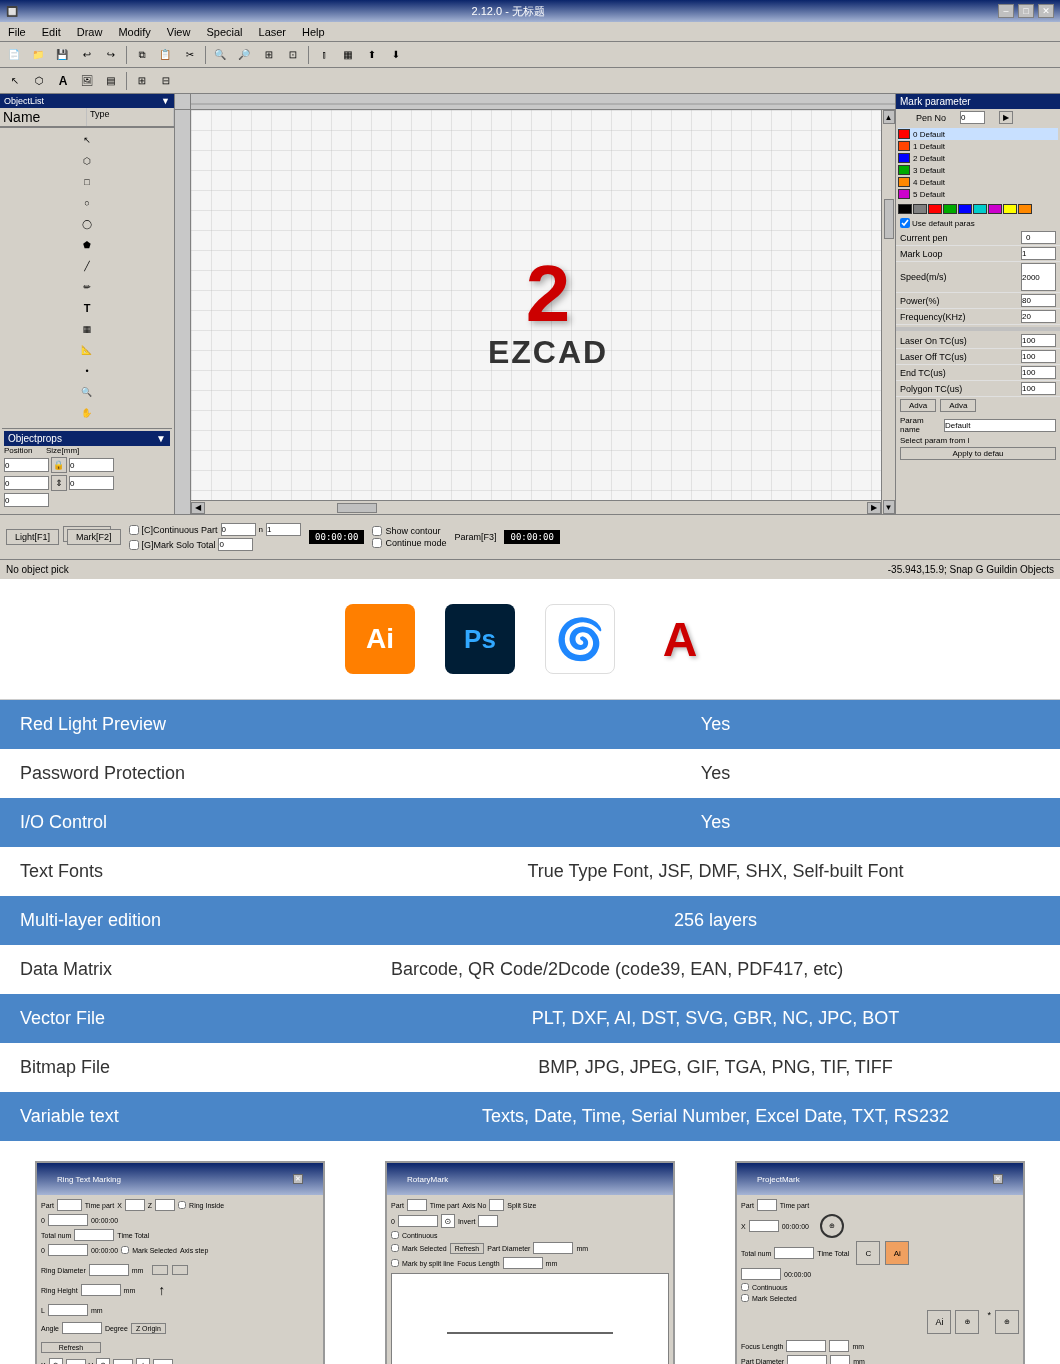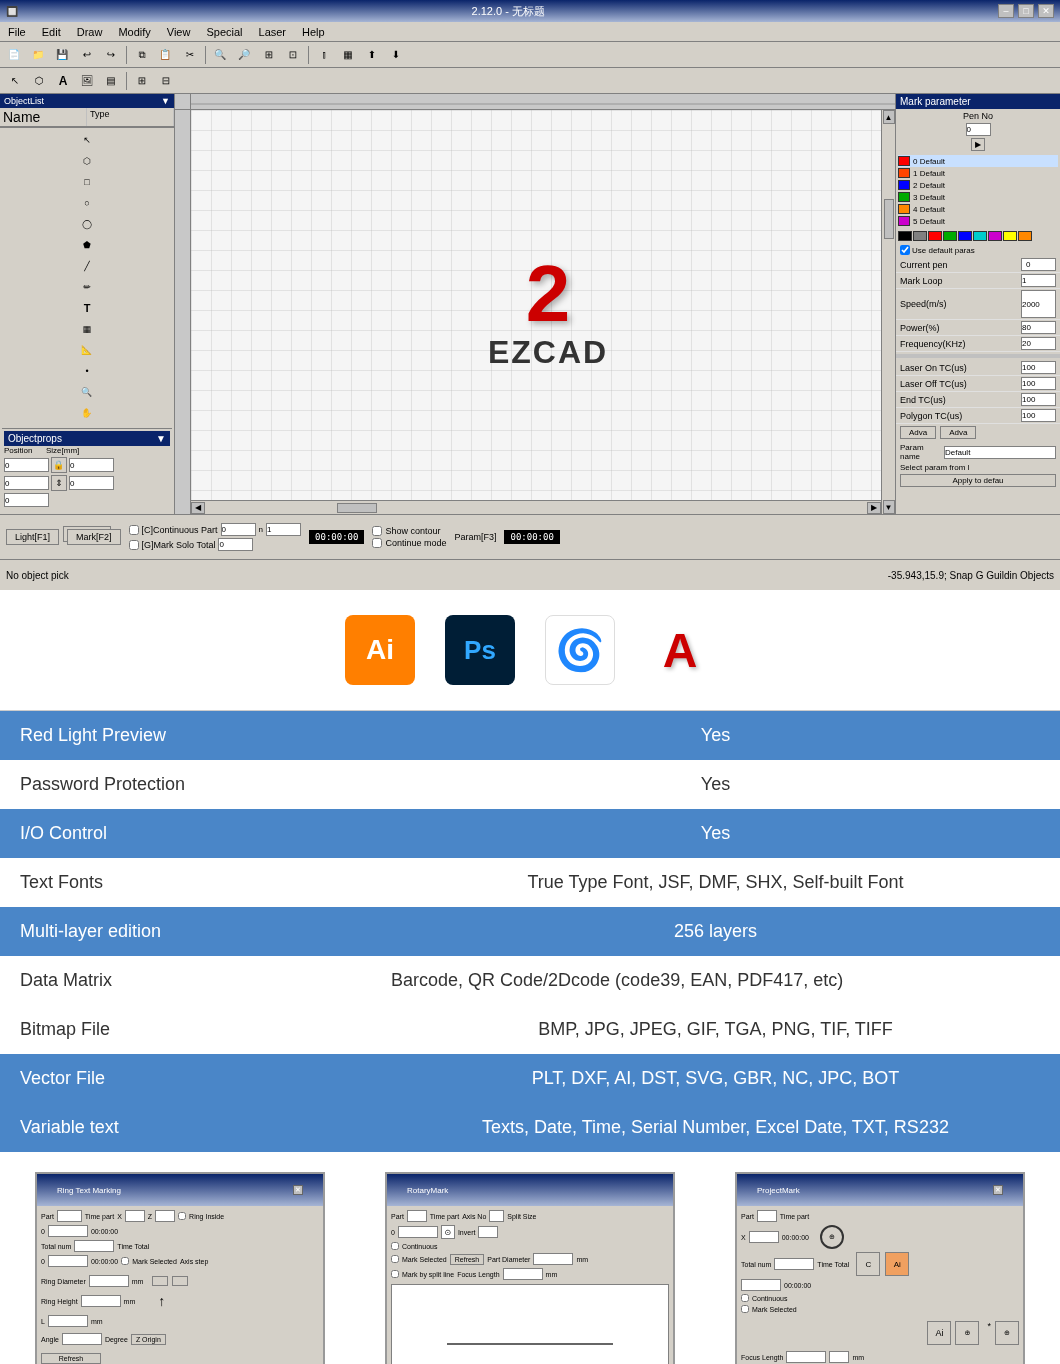--- a/index.html
+++ b/index.html
@@ -185,21 +185,21 @@
     }
 
     
     .status-bar {
       height: 20px;
       background: #d4d0c8;
       border-top: 1px solid #808080;
       display: flex;
       align-items: center;
       font-size: 10px;
-      padding: 15px 6px;
+      padding: 4px 6px;
       justify-content: space-between;
     }
 
     
     .icons-row {
       display: flex;
       justify-content: center;
       align-items: center;
       gap: 30px;
       padding: 25px 0;
@@ -546,21 +546,21 @@
           <div style="width:12px; height:14px; background:#c0c0c0; border:1px solid #808080; display:flex; align-items:center; justify-content:center; font-size:8px; cursor:pointer;">▼</div>
         </div>
       </div>
     </div>
 
     <div class="right-panel">
       <div class="right-panel-header">
         <span>Mark parameter</span>
       </div>
 
-      <div style="display:flex; align-items:center; padding:2px 20px; font-size:9px; gap:2px;flex-direction:column;">
+      <div style="display:flex; align-items:center; padding:2px 20px; font-size:9px; gap:14px;">
         <span>Pen No</span>
         <input style="width: 25px; height: 13px; font-size: 8px; border: 1px solid rgb(128, 128, 128);" value="0">
         <div style="width:14px; height:13px; background:#d4d0c8; border:1px solid #808080; font-size:8px; display:flex; align-items:center; justify-content:center; cursor:pointer;">▶</div>
       </div>
 
       <div class="pen-list">
         <div class="pen-row" style="background:#c8e0ff;">
           <div class="pen-color" style="background:#ff0000;"></div>
           <span style="font-size:8px;">0 Default</span>
         </div>
@@ -737,27 +737,27 @@
         <td style="text-align: center; font-size: 18px; padding: 14px 20px;">True Type Font, JSF, DMF, SHX, Self-built Font</td>
       </tr>
       <tr style="background: rgb(74, 134, 200); color: white;">
         <td style="font-size: 18px; font-weight: 500; padding: 14px 20px;">Multi-layer edition</td>
         <td style="text-align: center; font-size: 18px; padding: 14px 20px;">256 layers</td>
       </tr>
       <tr style="background: white; color: rgb(51, 51, 51);">
         <td style="font-size: 18px; font-weight: 500; padding: 14px 20px;">Data Matrix</td>
         <td style="text-align: left; font-size: 18px; padding: 14px 20px;">Barcode, QR Code/2Dcode (code39, EAN, PDF417, etc)</td>
       </tr>
+      <tr style="background: rgb(74, 134, 200); color: white;">
+        <td style="font-size: 18px; font-weight: 500; padding: 14px 20px;">Vector File</td>
+        <td style="text-align: center; font-size: 18px; padding: 14px 20px;">PLT, DXF, AI, DST, SVG, GBR, NC, JPC, BOT</td>
+      </tr>
       <tr style="background: white; color: rgb(51, 51, 51);">
         <td style="font-size: 18px; font-weight: 500; padding: 14px 20px;">Bitmap File</td>
         <td style="text-align: center; font-size: 18px; padding: 14px 20px;">BMP, JPG, JPEG, GIF, TGA, PNG, TIF, TIFF</td>
-      </tr>
-      <tr style="background: rgb(74, 134, 200); color: white;">
-        <td style="font-size: 18px; font-weight: 500; padding: 14px 20px;">Vector File</td>
-        <td style="text-align: center; font-size: 18px; padding: 14px 20px;">PLT, DXF, AI, DST, SVG, GBR, NC, JPC, BOT</td>
       </tr>
       <tr style="background: rgb(74, 134, 200); color: white;">
         <td style="font-size: 18px; font-weight: 500; padding: 14px 20px;">Variable text</td>
         <td style="text-align: center; font-size: 18px; padding: 14px 20px;">Texts, Date, Time, Serial Number, Excel Date, TXT, RS232</td>
       </tr>
     </tbody>
 </table>
 
 <div class="bottom-screenshots">
 

